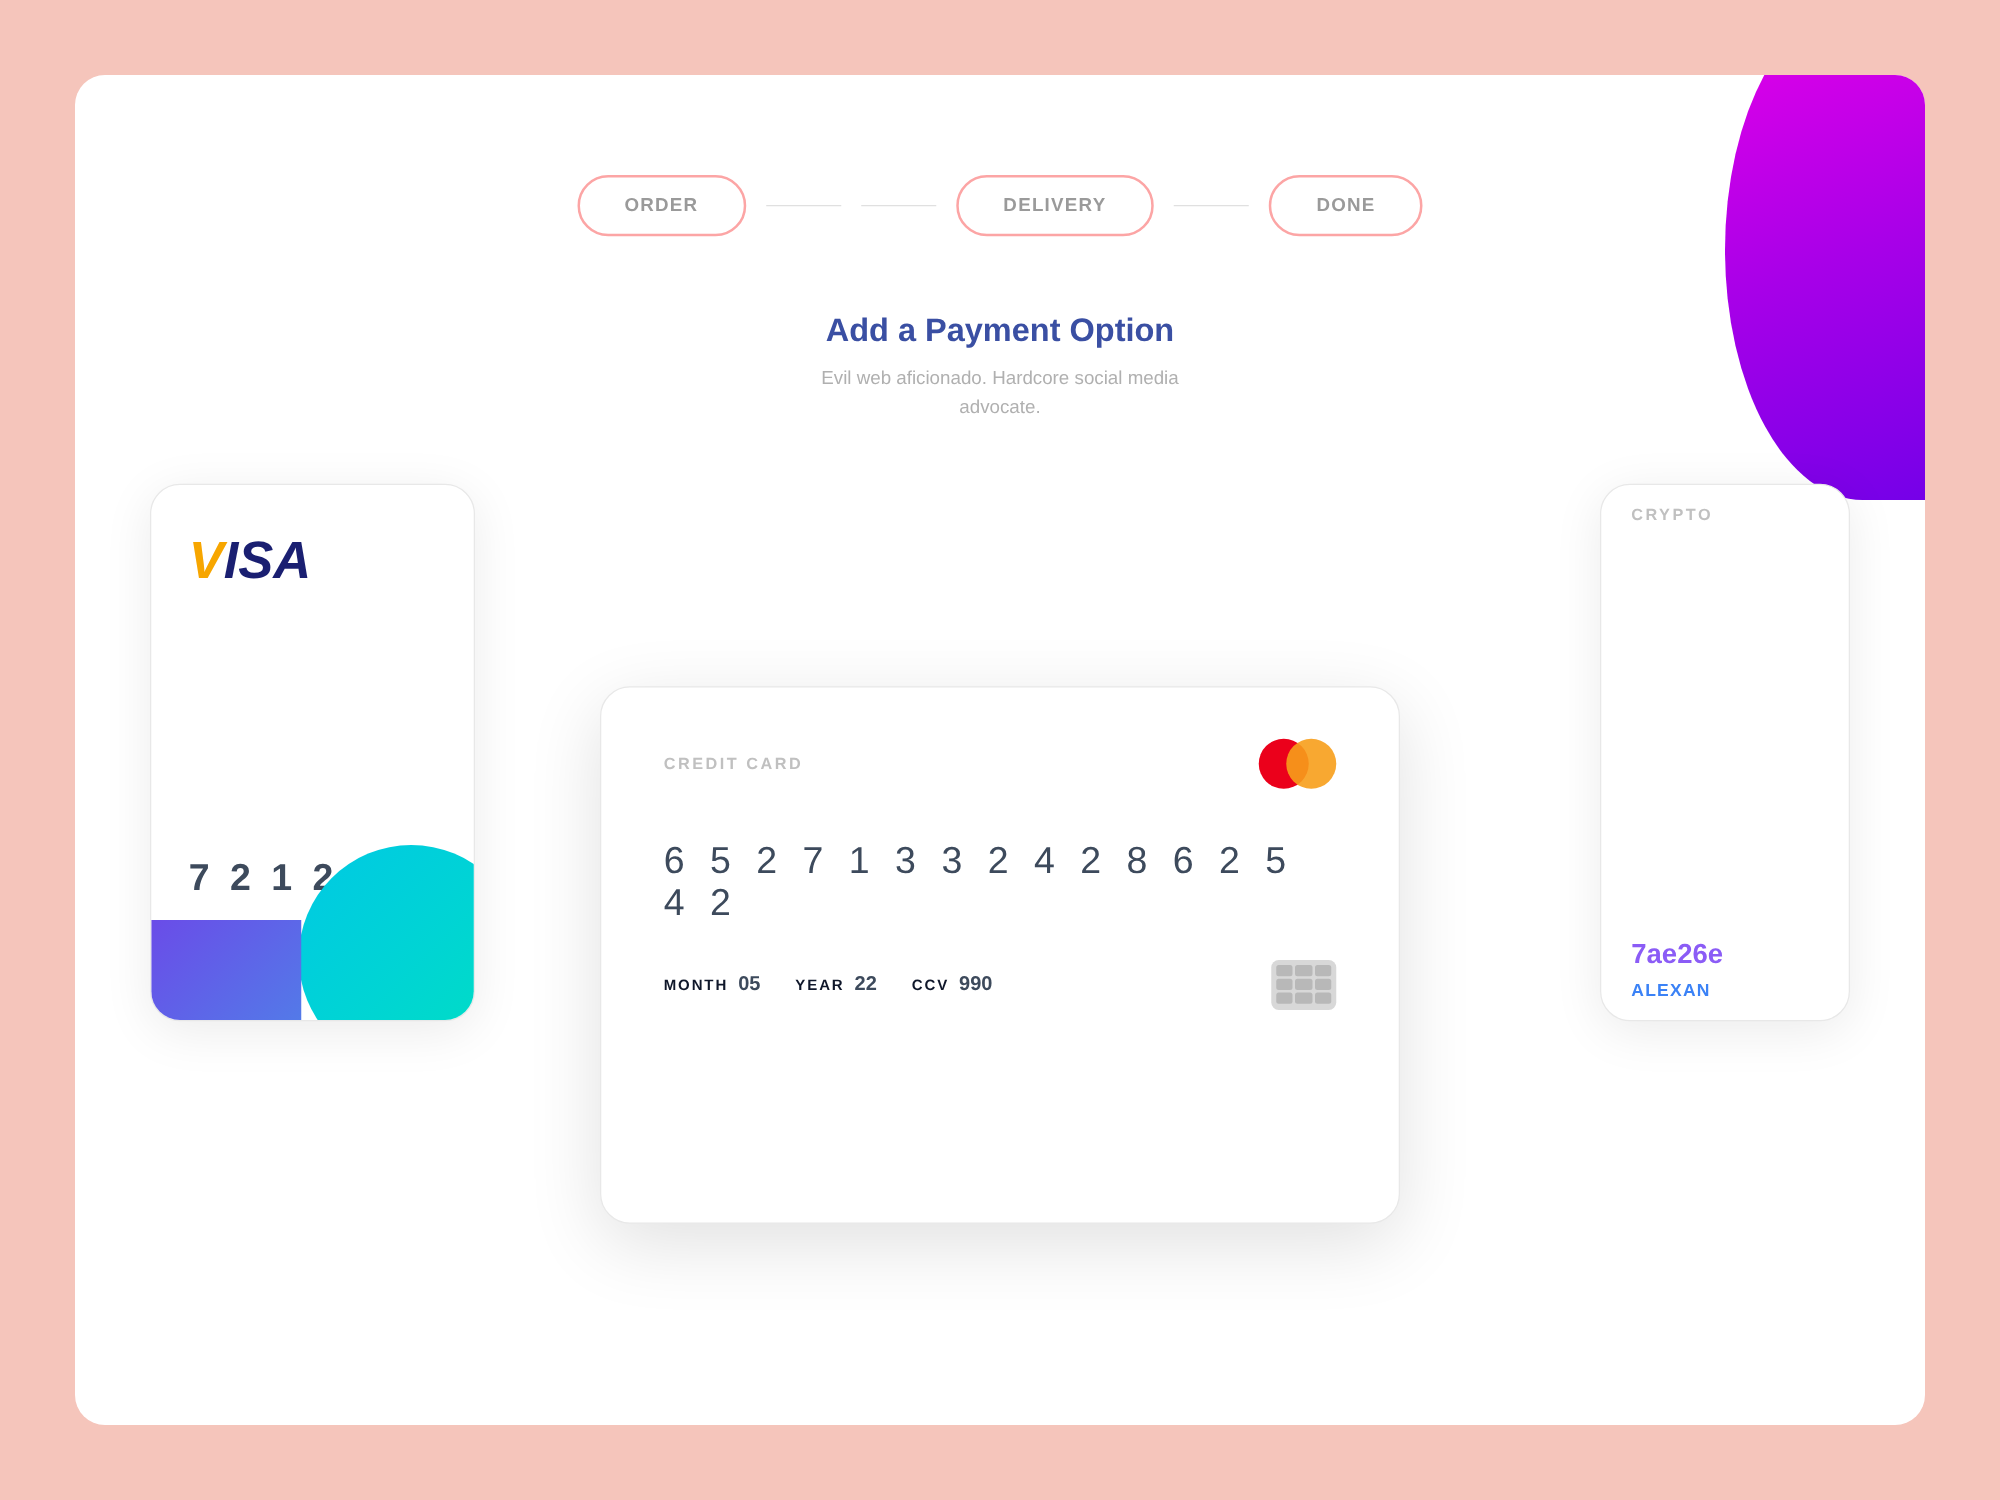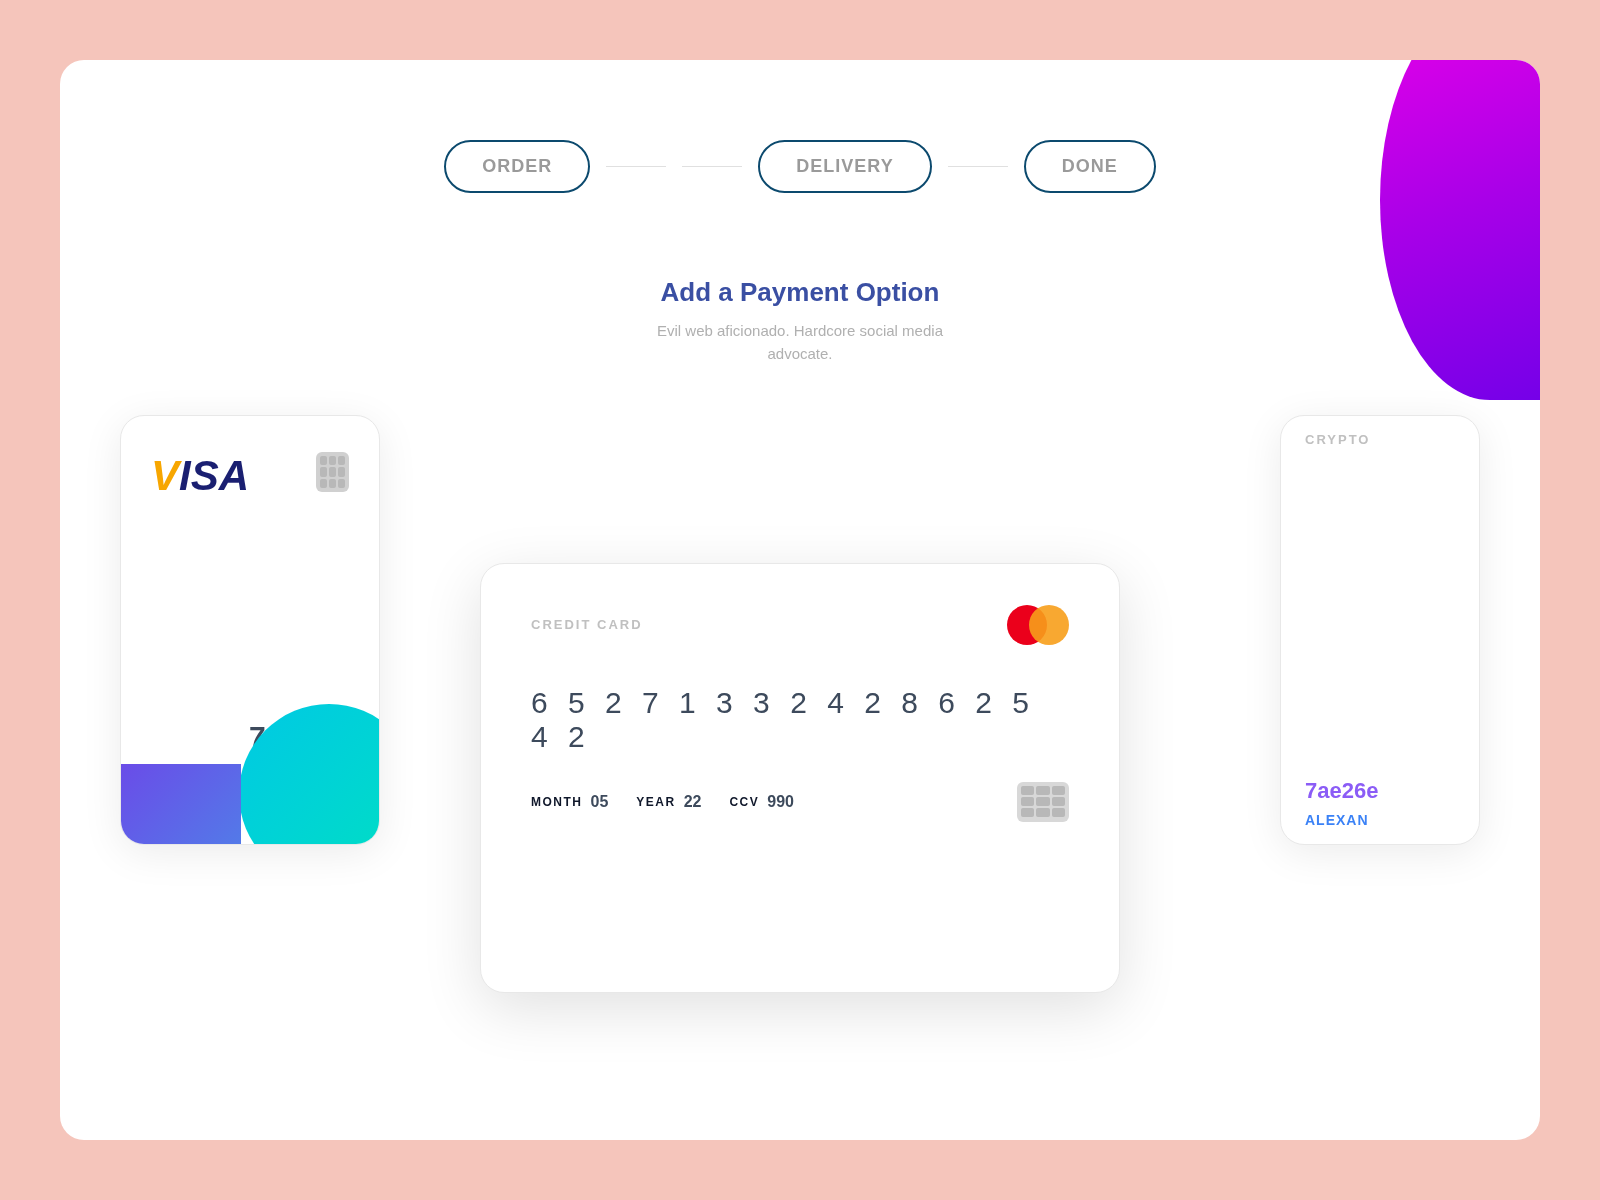--- a/index.html
+++ b/index.html
@@ -50,38 +50,38 @@
 
     .step-connector {
       width: 60px;
       height: 1px;
       background: #e0e0e0;
     }
 
     .step-pill {
       padding: 14px 36px;
       border-radius: 50px;
-      border: 2px solid #0c4a6e;
-      font-size: 18px;
+      border: 2px solid #fca5a5;
+      font-size: 15px;
       font-weight: 700;
       letter-spacing: 1px;
       color: #9a9a9a;
       background: #fff;
       cursor: pointer;
     }
 
     .step-pill.active {
       background: #3d4a5c;
       border-color: #3d4a5c;
       color: #ffffff;
     }
 
     
     .section-heading {
-      margin-top: 84px;
+      margin-top: 60px;
       text-align: center;
       z-index: 1;
     }
 
     .section-heading h2 {
       font-size: 26px;
       font-weight: 700;
       color: #3a4fa3;
       margin-bottom: 12px;
     }
@@ -109,21 +109,21 @@
       position: absolute;
       left: 60px;
       top: 0;
       width: 260px;
       height: 430px;
       background: #ffffff;
       border-radius: 24px;
       box-shadow: 0 8px 40px rgba(0,0,0,0.08);
       border: 1px solid #e8e8e8;
       display: flex;
-      flex-direction: row;
+      flex-direction: column;
       padding: 36px 30px;
       overflow: hidden;
     }
 
     .card-left-blob {
       position: absolute;
       bottom: -40px;
       right: -40px;
       width: 180px;
       height: 180px;

